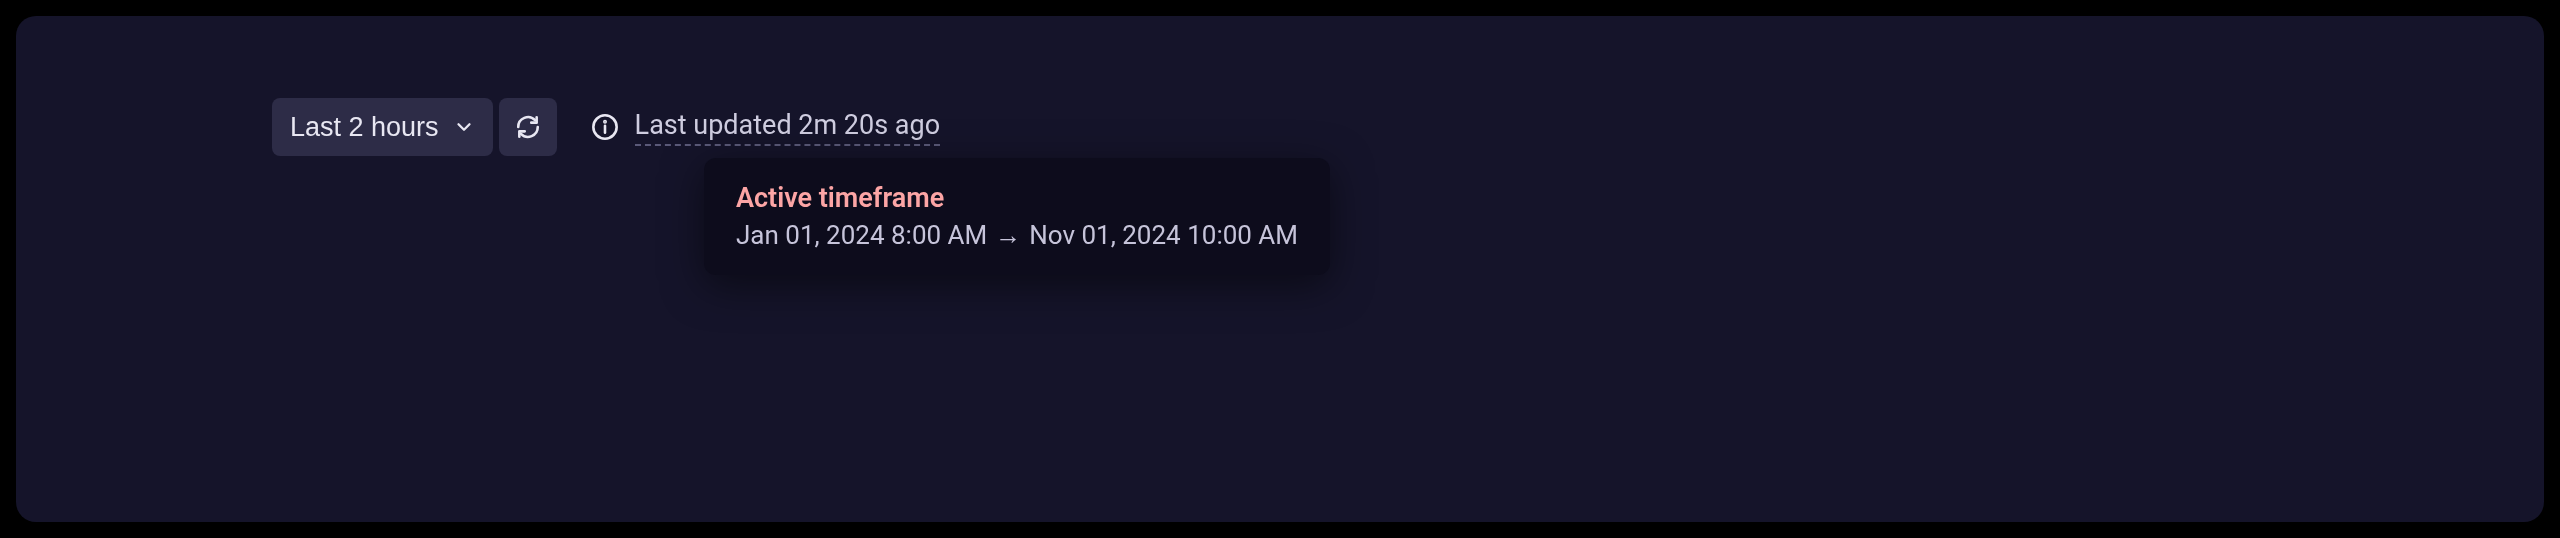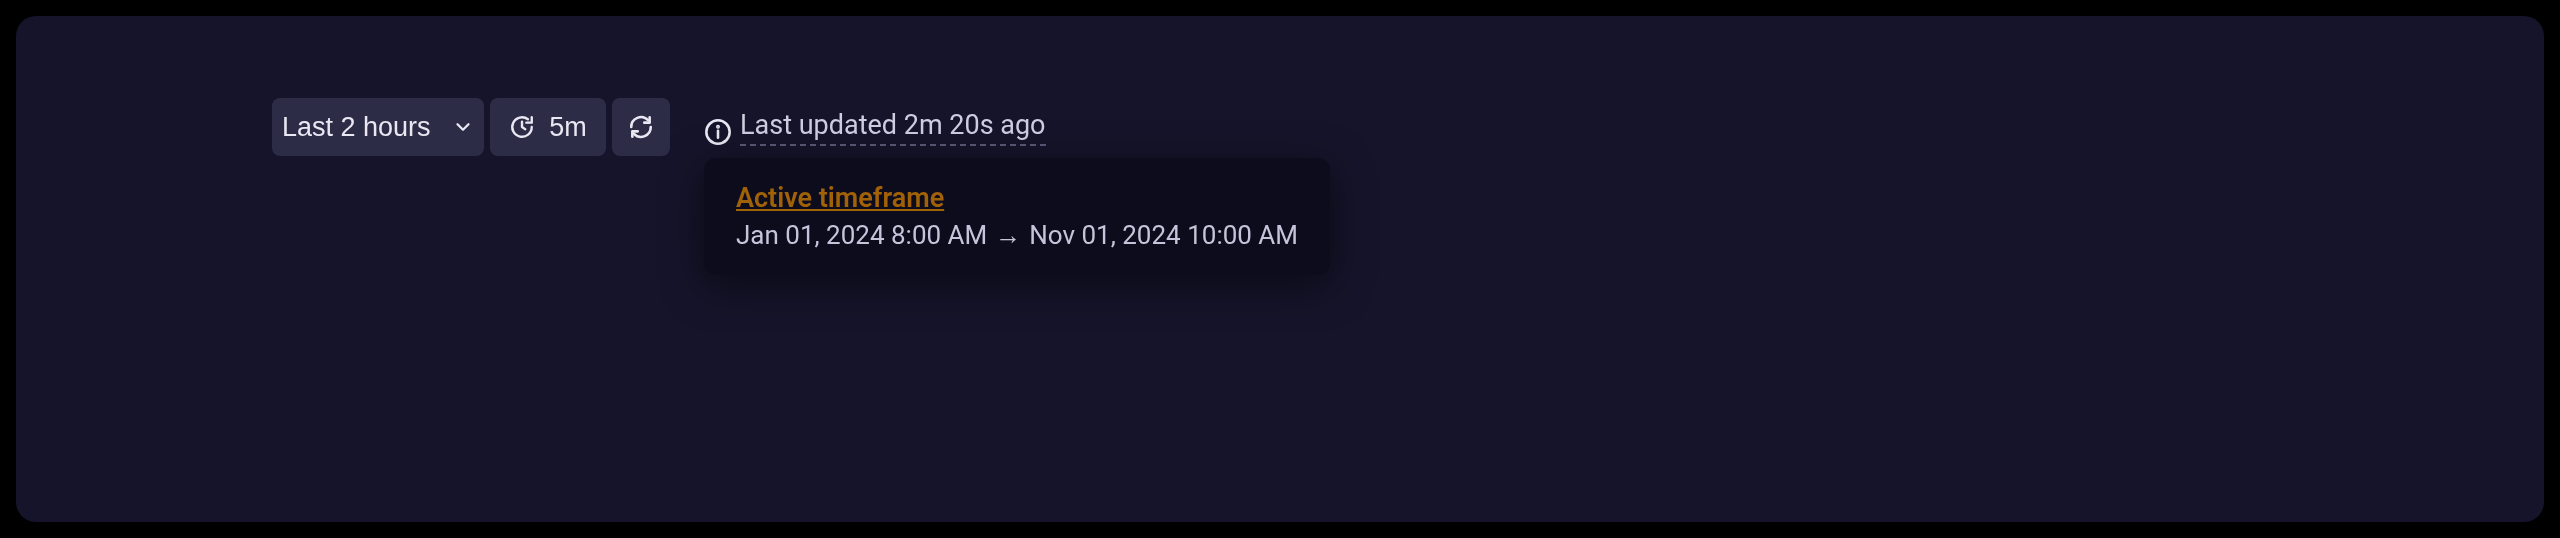--- a/index.html
+++ b/index.html
@@ -42,42 +42,42 @@
       border-radius: 8px;
       height: 58px;
       display: flex;
       align-items: center;
       justify-content: center;
       gap: 14px;
       color: #e8e7f2;
       font-size: 27px;
       font-weight: 500;
       cursor: pointer;
-      padding: 0 10px;
+      padding: 0 18px;
     }
     .btn-timerange {
       min-width: 212px;
       justify-content: space-between;
     }
     .btn-interval {
       min-width: 116px;
     }
     .btn-refresh {
       width: 58px;
       padding: 0;
     }
     .icon {
       display: inline-flex;
       align-items: center;
       justify-content: center;
     }
     .info-wrap {
       display: flex;
-      align-items: flex-end;
-      gap: 8px;
+      align-items: center;
+      gap: 16px;
       margin-left: 24px;
       position: relative;
     }
     .info-icon {
       color: #e8e7f2;
     }
     .updated-text {
       color: #cfcde0;
       font-size: 27px;
       font-weight: 400;
@@ -88,25 +88,24 @@
       position: absolute;
       top: 142px;
       left: 688px;
       background: #0d0c1c;
       border-radius: 12px;
       padding: 24px 32px;
       min-width: 590px;
       box-shadow: 0 10px 40px rgba(0,0,0,0.5);
     }
     .tooltip-title {
-      color: #a16207;
+      color: #fca5a5;
       font-size: 27px;
       font-weight: 600;
       margin-bottom: 6px;
-      text-decoration: underline;
     }
     .tooltip-body {
       color: #c6c4da;
       font-size: 26px;
       font-weight: 400;
       display: flex;
       align-items: flex-start;
       gap: 8px;
     }
   </style>
@@ -116,30 +115,20 @@
 <div class="panel">
   <div class="toolbar">
     <div class="btn-group">
       <button class="btn btn-timerange">
         <span>Last 2 hours</span>
         <span class="icon">
           <svg width="22" height="22" viewBox="0 0 24 24" fill="none" stroke="#e8e7f2" stroke-width="2.5" stroke-linecap="round" stroke-linejoin="round">
               <polyline points="6 9 12 15 18 9"></polyline>
             </svg>
         </span>
-      </button>
-      <button class="btn btn-interval">
-        <span class="icon">
-          <svg width="26" height="26" viewBox="0 0 24 24" fill="none" stroke="#e8e7f2" stroke-width="2.2" stroke-linecap="round" stroke-linejoin="round">
-            <path d="M21 12a9 9 0 1 1-3.5-7.1"></path>
-            <polyline points="21 3 21 8 16 8"></polyline>
-            <polyline points="12 7 12 12 15 14"></polyline>
-          </svg>
-        </span>
-        <span>5m</span>
       </button>
       <button class="btn btn-refresh">
         <span class="icon">
           <svg width="26" height="26" viewBox="0 0 24 24" fill="none" stroke="#e8e7f2" stroke-width="2.4" stroke-linecap="round" stroke-linejoin="round">
             <path d="M3 12a9 9 0 0 1 15.5-6.3"></path>
             <polyline points="20 3 20 8 15 8"></polyline>
             <path d="M21 12a9 9 0 0 1-15.5 6.3"></path>
             <polyline points="4 21 4 16 9 16"></polyline>
           </svg>
         </span>

